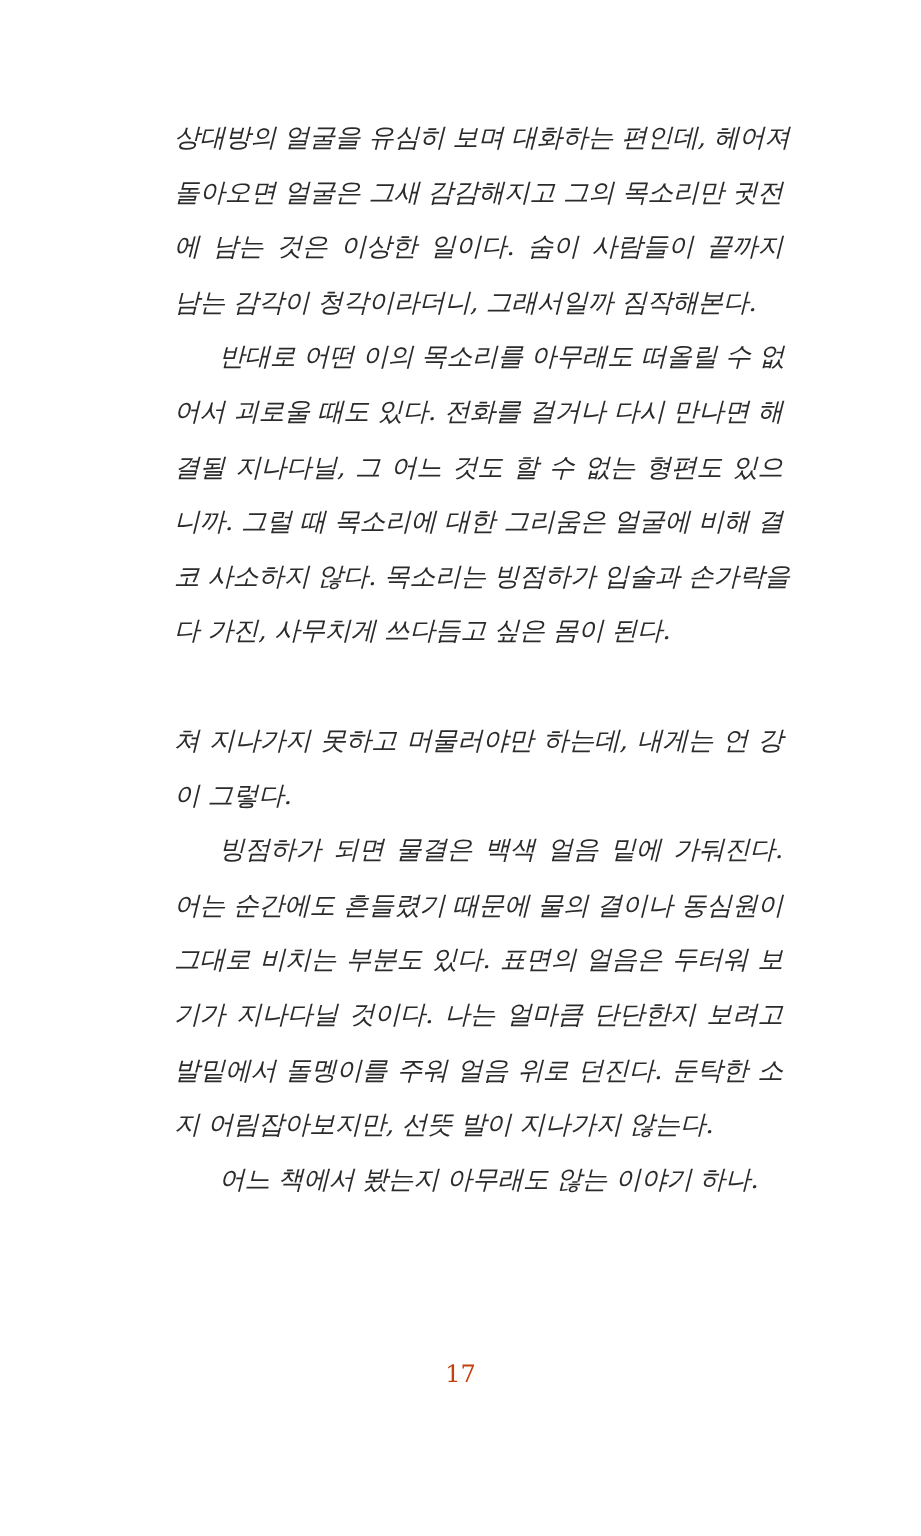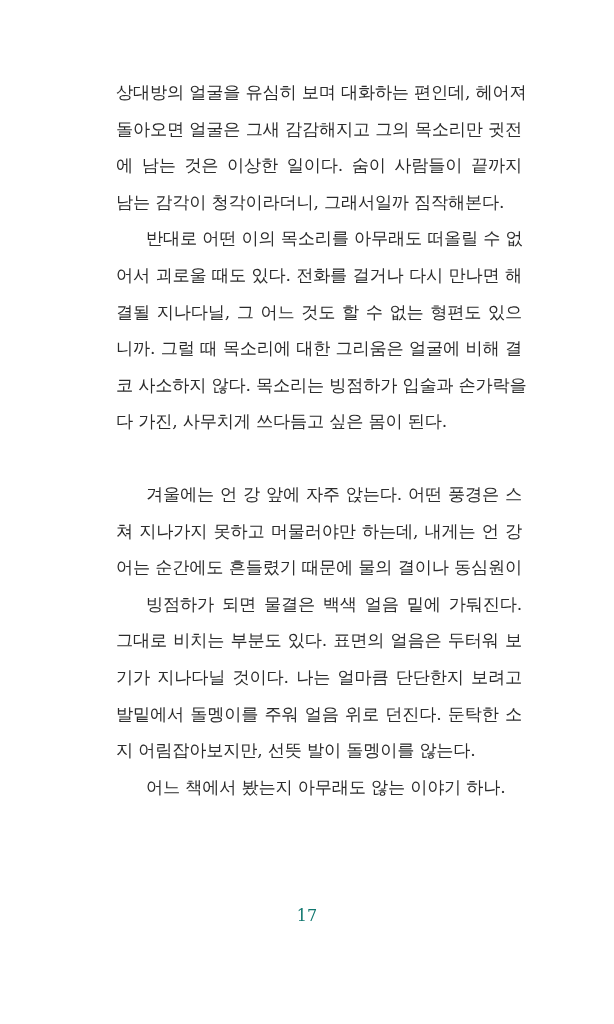--- a/index.html
+++ b/index.html
@@ -22,38 +22,39 @@
       width: 406px;
     }
     .line {
       height: 36.6px;
       line-height: 36.6px;
       font-size: 17.2px;
       white-space: nowrap;
       text-align: justify;
       text-align-last: justify;
       letter-spacing: -0.2px;
+      font-style: italic;
     }
     .line.last {
       text-align-last: left;
     }
     .line.indent {
       padding-left: 30px;
     }
     .section-gap {
       height: 36px;
     }
     .page-number {
       position: absolute;
       left: 0;
       width: 614px;
       top: 906px;
       text-align: center;
       font-size: 16px;
-      color: #0f766e;
+      color: #c2410c;
       font-family: "DejaVu Serif", "Liberation Serif", serif;
     }
   </style>
 </head>
 <body>
 
 <div class="page">
 
   <div class="paragraph">
     <div class="line">상대방의 얼굴을 유심히 보며 대화하는 편인데, 헤어져</div>
@@ -67,31 +68,31 @@
     <div class="line">어서 괴로울 때도 있다. 전화를 걸거나 다시 만나면 해</div>
     <div class="line">결될 지나다닐, 그 어느 것도 할 수 없는 형편도 있으</div>
     <div class="line">니까. 그럴 때 목소리에 대한 그리움은 얼굴에 비해 결</div>
     <div class="line">코 사소하지 않다. 목소리는 빙점하가 입술과 손가락을</div>
     <div class="line last">다 가진, 사무치게 쓰다듬고 싶은 몸이 된다.</div>
   </div>
 
   <div class="section-gap"></div>
 
   <div class="paragraph">
-    <div class="line indent">겨울에는 언 강 앞에 자주 앉는다. 어떤 풍경은 스</div>
     <div class="line">쳐 지나가지 못하고 머물러야만 하는데, 내게는 언 강</div>
+    <div class="line last">이 그렇다.</div>
   </div>
 
   <div class="paragraph">
+    <div class="line indent">빙점하가 되면 물결은 백색 얼음 밑에 가둬진다.</div>
     <div class="line">어는 순간에도 흔들렸기 때문에 물의 결이나 동심원이</div>
-    <div class="line indent">빙점하가 되면 물결은 백색 얼음 밑에 가둬진다.</div>
     <div class="line">그대로 비치는 부분도 있다. 표면의 얼음은 두터워 보</div>
     <div class="line">기가 지나다닐 것이다. 나는 얼마큼 단단한지 보려고</div>
     <div class="line">발밑에서 돌멩이를 주워 얼음 위로 던진다. 둔탁한 소</div>
-    <div class="line last">지 어림잡아보지만, 선뜻 발이 돌멩이를 않는다.</div>
+    <div class="line last">지 어림잡아보지만, 선뜻 발이 지나가지 않는다.</div>
   </div>
 
   <div class="paragraph">
     <div class="line indent last">어느 책에서 봤는지 아무래도 않는 이야기 하나.</div>
   </div>
 
 
 </div>
 
 <div class="page-number">17</div>

